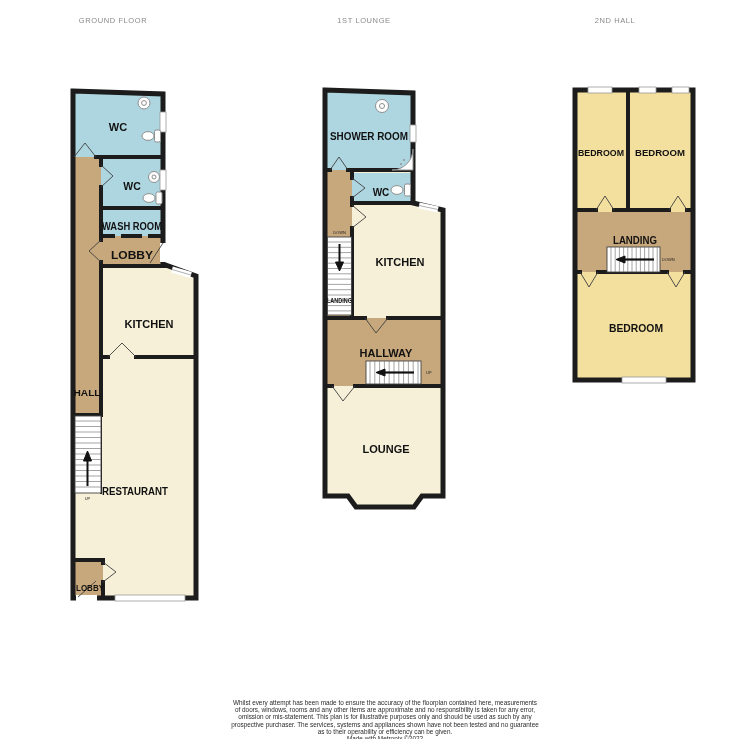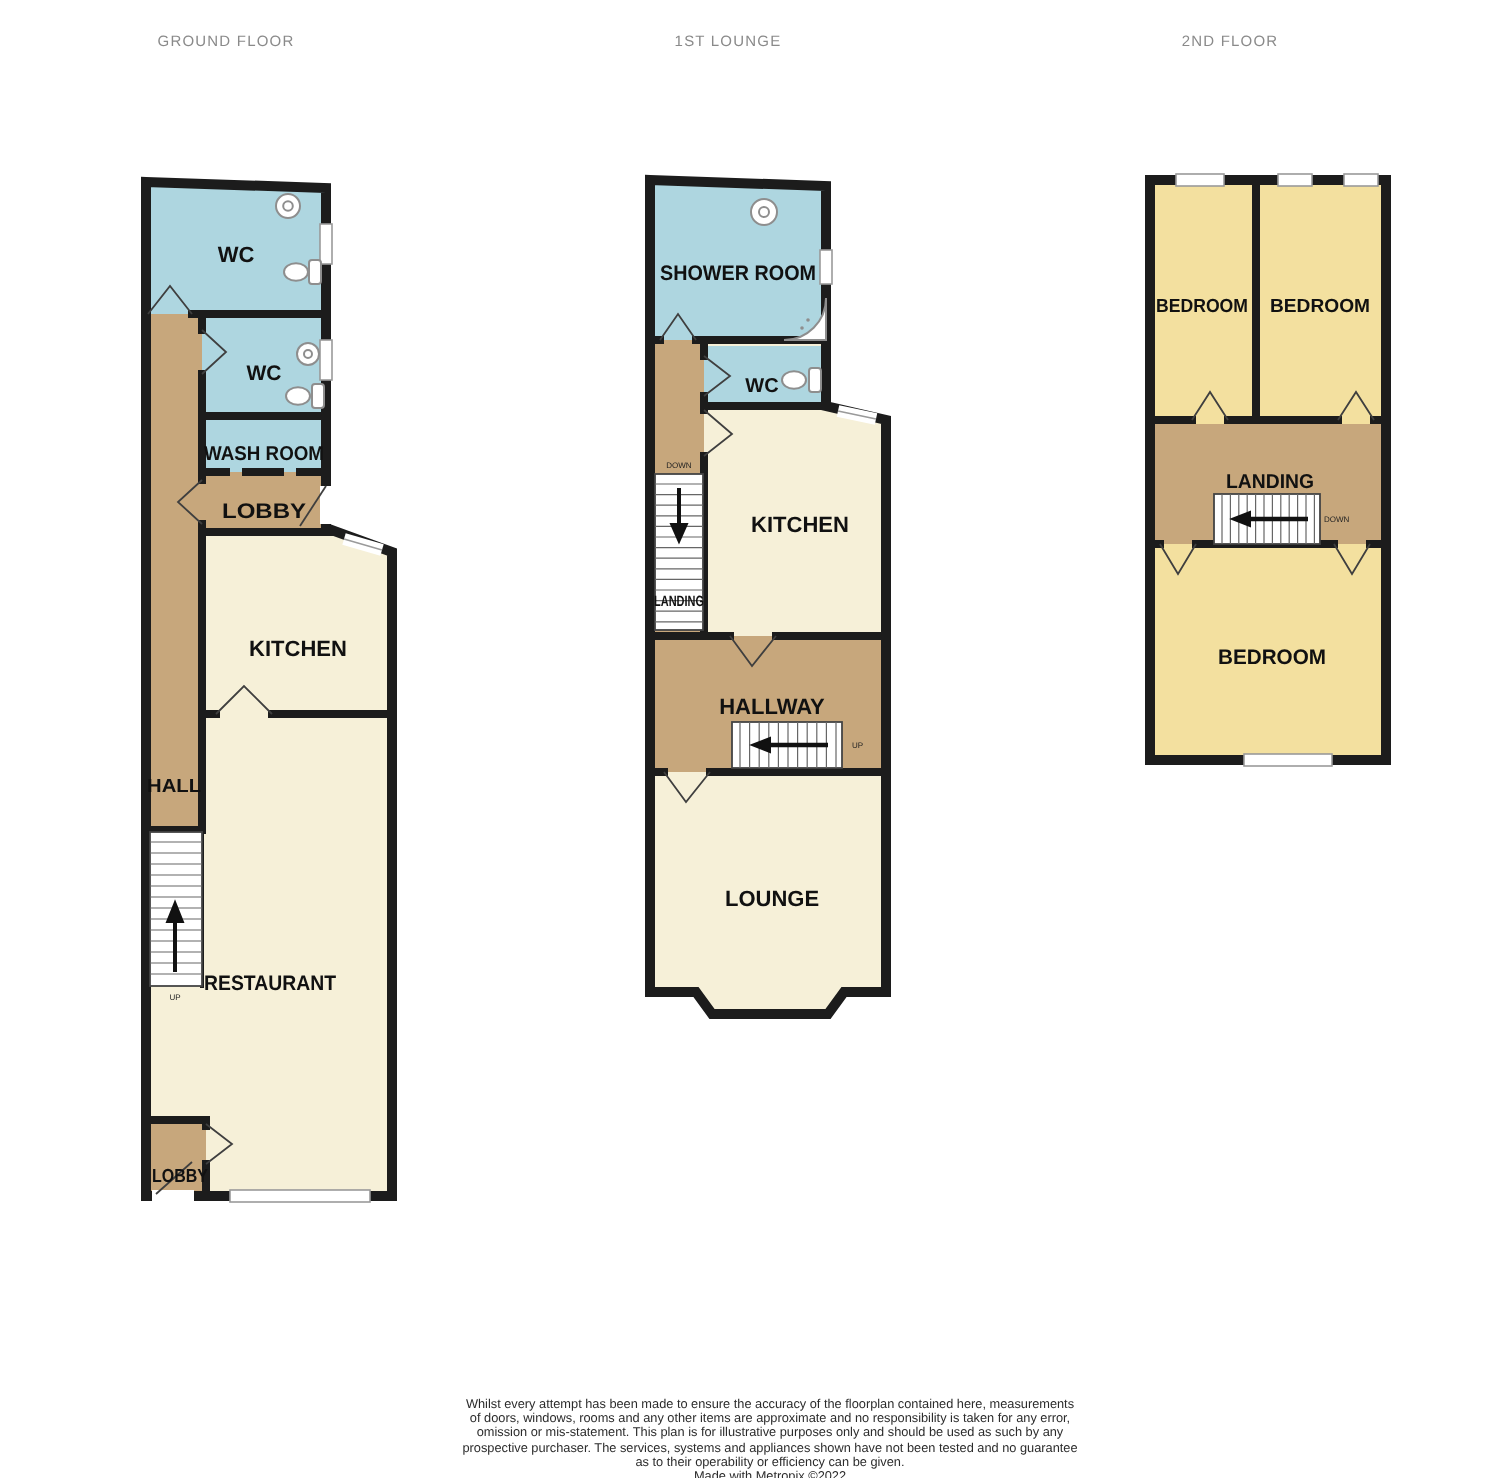--- a/index.html
+++ b/index.html
@@ -25,21 +25,21 @@
   .footer{position:absolute;top:699px;left:0;width:750px;text-align:center;
           font-size:6.4px;line-height:7.2px;color:#2b2b2b;}
 </style>
 </head>
 <body>
 
 <div class="canvas">
 
   <div class="floor-title" id="title-ground">GROUND FLOOR</div>
   <div class="floor-title" id="title-first">1ST LOUNGE</div>
-  <div class="floor-title" id="title-second">2ND FLOOR</div>
+  <div class="floor-title" id="title-second">2ND HALL</div>
 
   <svg class="plan" id="plan-ground" width="148" height="528" viewBox="50 82 148 528">
 
     <path d="M63,91 L153,94 L153,264 L186,276 L186,598 L63,598 Z" fill="#f6f0d8"></path>
 
     <polygon points="63,91 153,94 153,157 63,157" fill="#aed6e0"></polygon>
     <rect x="91" y="157" width="62" height="51" fill="#aed6e0"></rect>
     <rect x="91" y="208" width="62" height="28" fill="#aed6e0"></rect>
     <rect x="91" y="236" width="62" height="30" fill="#c7a77c"></rect>
     <rect x="63" y="157" width="28" height="258" fill="#c7a77c"></rect>

